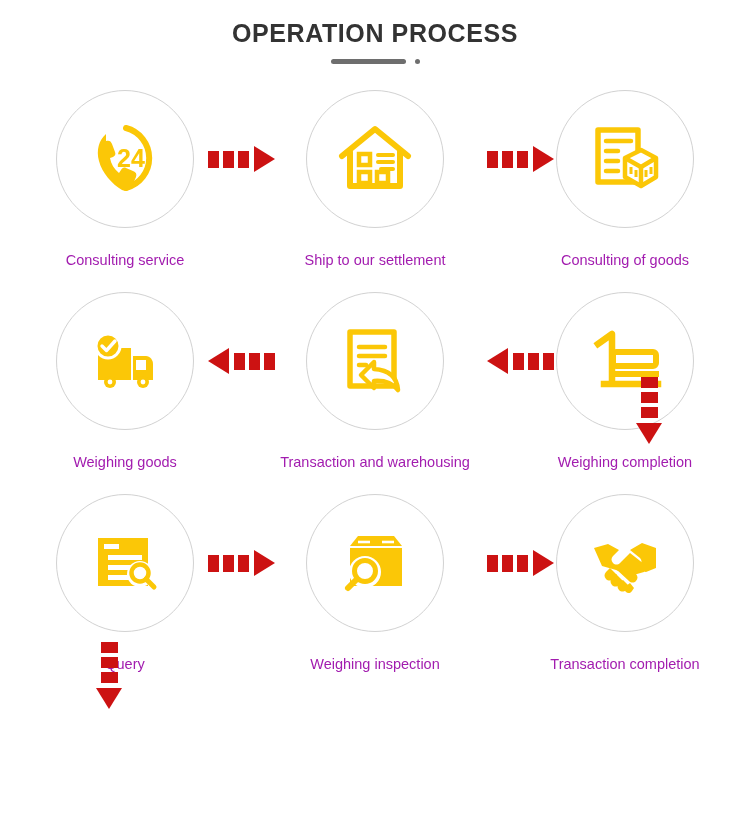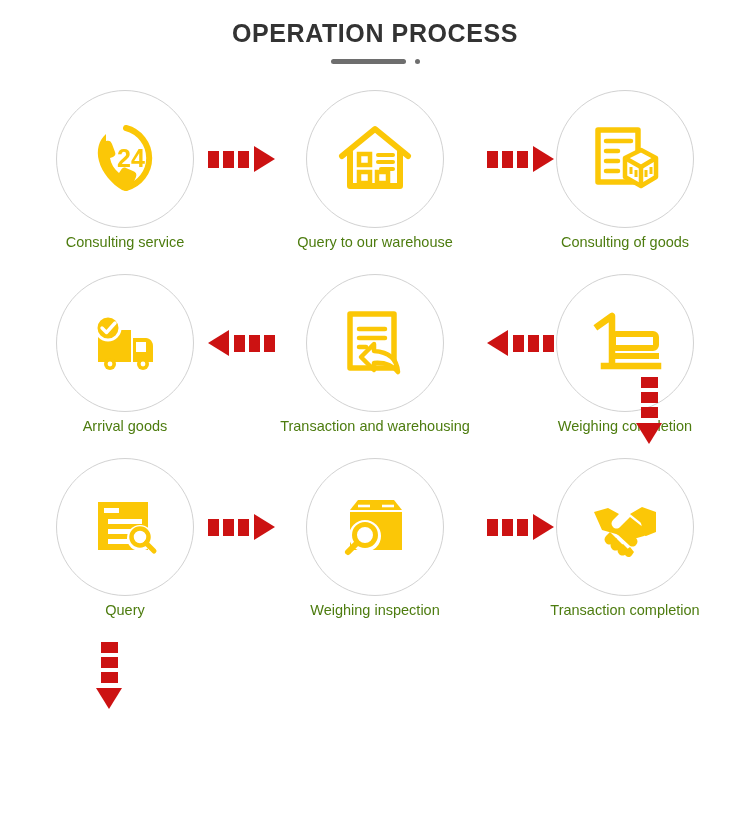--- a/index.html
+++ b/index.html
@@ -82,23 +82,23 @@
     height: 138px;
     border-radius: 50%;
     border: 1.6px solid #d2d2d2;
     background: #ffffff;
     display: flex;
     align-items: center;
     justify-content: center;
   }
   .circle svg { display: block; }
   .step-label {
-    margin-top: 4px;
+    margin-top: 22px;
     font-size: 14.5px;
-    color: #4d7c0f;
+    color: #a21caf;
     text-align: center;
     line-height: 20px;
     white-space: nowrap;
   }
 
   
   .arrow-h {
     position: absolute;
     top: 58px;
     display: flex;
@@ -186,21 +186,21 @@
             <path d="M6 36 L39 9 L72 36" fill="none" stroke="#FBC707" stroke-width="6" stroke-linejoin="round" stroke-linecap="round"></path>
             <path d="M14 32 L14 66 L64 66 L64 32" fill="none" stroke="#FBC707" stroke-width="6" stroke-linejoin="round" stroke-linecap="round"></path>
             <rect x="23" y="34" width="11" height="11" fill="none" stroke="#FBC707" stroke-width="4.5"></rect>
             <rect x="23" y="52" width="11" height="11" fill="none" stroke="#FBC707" stroke-width="4.5"></rect>
             <rect x="41" y="52" width="11" height="11" fill="none" stroke="#FBC707" stroke-width="4.5"></rect>
             <line x1="42" y1="35" x2="57" y2="35" stroke="#FBC707" stroke-width="4" stroke-linecap="round"></line>
             <line x1="42" y1="42" x2="57" y2="42" stroke="#FBC707" stroke-width="4" stroke-linecap="round"></line>
             <line x1="45" y1="49" x2="57" y2="49" stroke="#FBC707" stroke-width="4" stroke-linecap="round"></line>
           </svg>
         </div>
-        <div class="step-label">Query to our warehouse</div>
+        <div class="step-label">Ship to our settlement</div>
       </div>
 
       <div class="step">
         <div class="circle">
           <svg width="78" height="78" viewBox="0 0 78 78">
             <path d="M12 10 L52 10 L52 62 L12 62 Z" fill="none" stroke="#FBC707" stroke-width="5.5" stroke-linejoin="round"></path>
             <line x1="20" y1="21" x2="45" y2="21" stroke="#FBC707" stroke-width="4.5" stroke-linecap="round"></line>
             <line x1="20" y1="31" x2="32" y2="31" stroke="#FBC707" stroke-width="4.5" stroke-linecap="round"></line>
             <line x1="20" y1="41" x2="32" y2="41" stroke="#FBC707" stroke-width="4.5" stroke-linecap="round"></line>
             <line x1="20" y1="51" x2="32" y2="51" stroke="#FBC707" stroke-width="4.5" stroke-linecap="round"></line>
@@ -239,21 +239,21 @@
             <path d="M47 34 L60 34 C64 34 67 38 67 42 L67 58 L47 58 Z" fill="#FBC707"></path>
             <rect x="50" y="38" width="10" height="10" fill="#FFFFFF"></rect>
             <circle cx="24" cy="60" r="6" fill="#FBC707"></circle>
             <circle cx="57" cy="60" r="6" fill="#FBC707"></circle>
             <circle cx="24" cy="60" r="2.4" fill="#FFFFFF"></circle>
             <circle cx="57" cy="60" r="2.4" fill="#FFFFFF"></circle>
             <circle cx="22" cy="24" r="12" fill="#FBC707" stroke="#FFFFFF" stroke-width="3"></circle>
             <path d="M16 24 L20.5 28.5 L29 19" fill="none" stroke="#FFFFFF" stroke-width="3.4" stroke-linecap="round" stroke-linejoin="round"></path>
           </svg>
         </div>
-        <div class="step-label">Arrival goods</div>
+        <div class="step-label">Weighing goods</div>
       </div>
 
       <div class="step">
         <div class="circle">
           <svg width="78" height="78" viewBox="0 0 78 78">
             <path d="M14 10 L58 10 L58 64 L14 64 Z" fill="none" stroke="#FBC707" stroke-width="5.5" stroke-linejoin="round"></path>
             <line x1="23" y1="25" x2="49" y2="25" stroke="#FBC707" stroke-width="4.5" stroke-linecap="round"></line>
             <line x1="23" y1="34" x2="49" y2="34" stroke="#FBC707" stroke-width="4.5" stroke-linecap="round"></line>
             <line x1="23" y1="43" x2="30" y2="43" stroke="#FBC707" stroke-width="4.5" stroke-linecap="round"></line>
             <path d="M38 40 L25 53 L38 66 L38 59 C50 58 57 62 62 68 C61 55 53 48 38 47 Z" fill="#FFFFFF" stroke="#FBC707" stroke-width="4.5" stroke-linejoin="round"></path>

